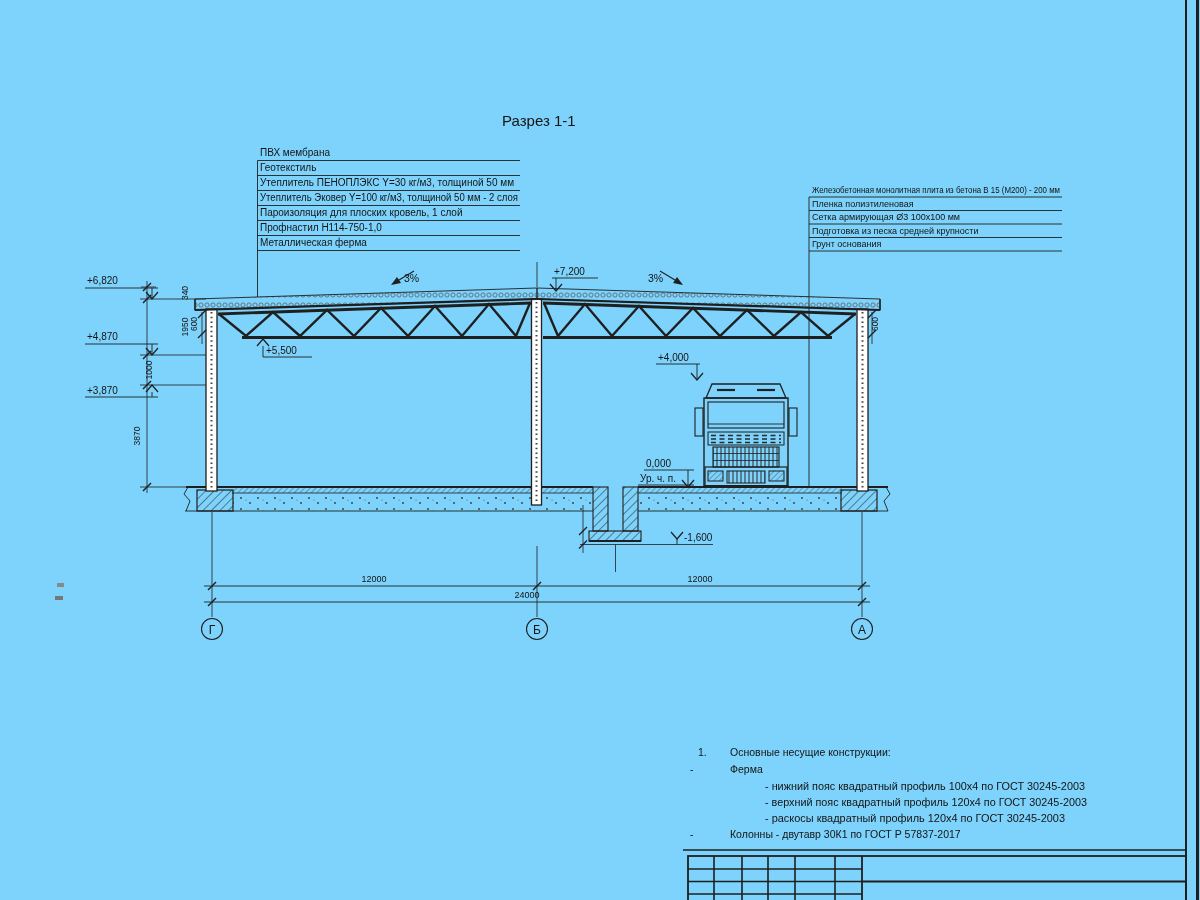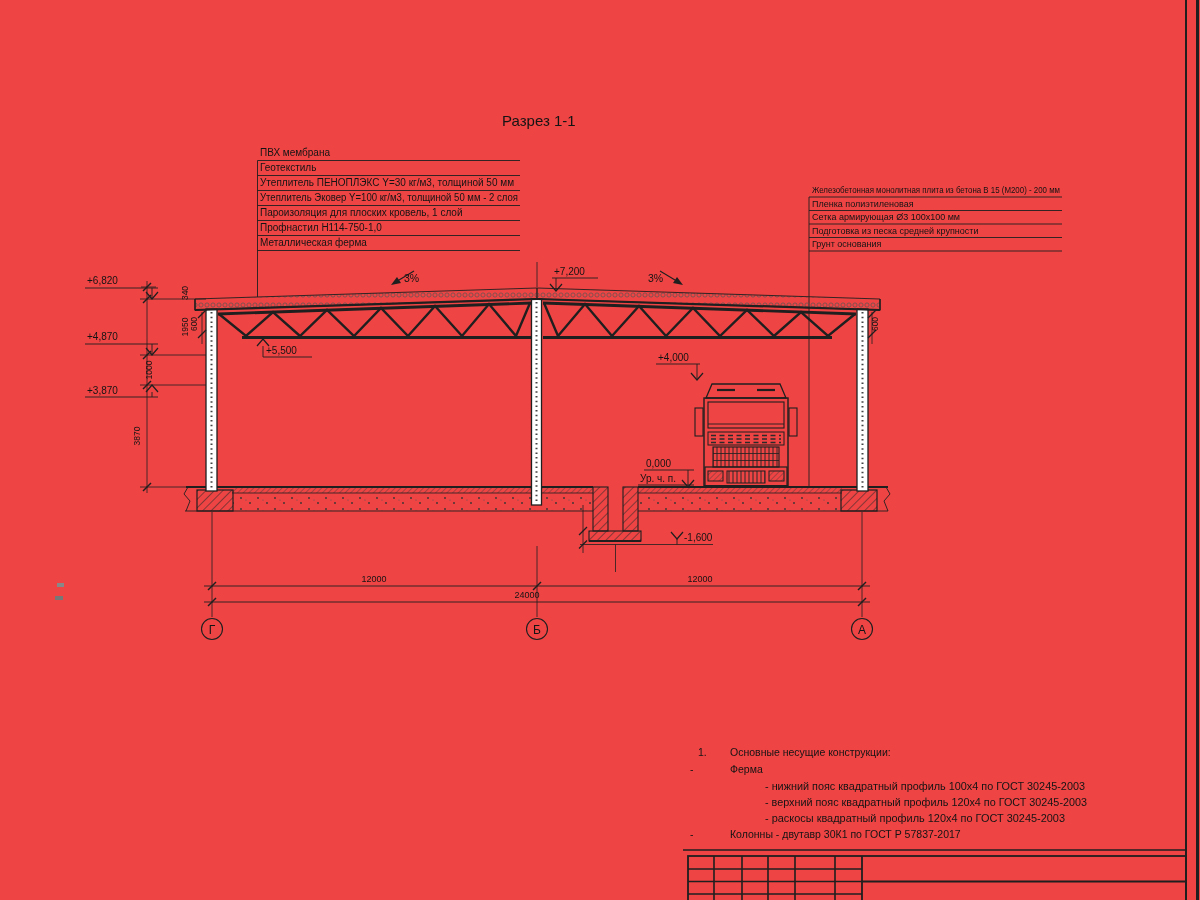--- a/index.html
+++ b/index.html
@@ -1,16 +1,16 @@
 <!DOCTYPE html>
 <html><head>
 <meta charset="utf-8">
 <style>
   html,body{margin:0;padding:0;background:#f2f2f2;}
-  #sheet{position:relative;width:1200px;height:900px;background:#ef4444;overflow:hidden;}
+  #sheet{position:relative;width:1200px;height:900px;background:#7dd3fc;overflow:hidden;}
   svg{display:block;}
   svg text{font-family:"Liberation Sans","DejaVu Sans",sans-serif;fill:#141414;stroke:none;}
   .ln{stroke:#1f1f1f;fill:none;}
   .callout{font-size:10px;}
   .callout-r{font-size:9px;}
   .elev{font-size:10px;}
   .dim{font-size:9px;}
   .dimv{font-size:8.5px;}
   .axis{font-size:12px;}
   .note{font-size:10.5px;}

